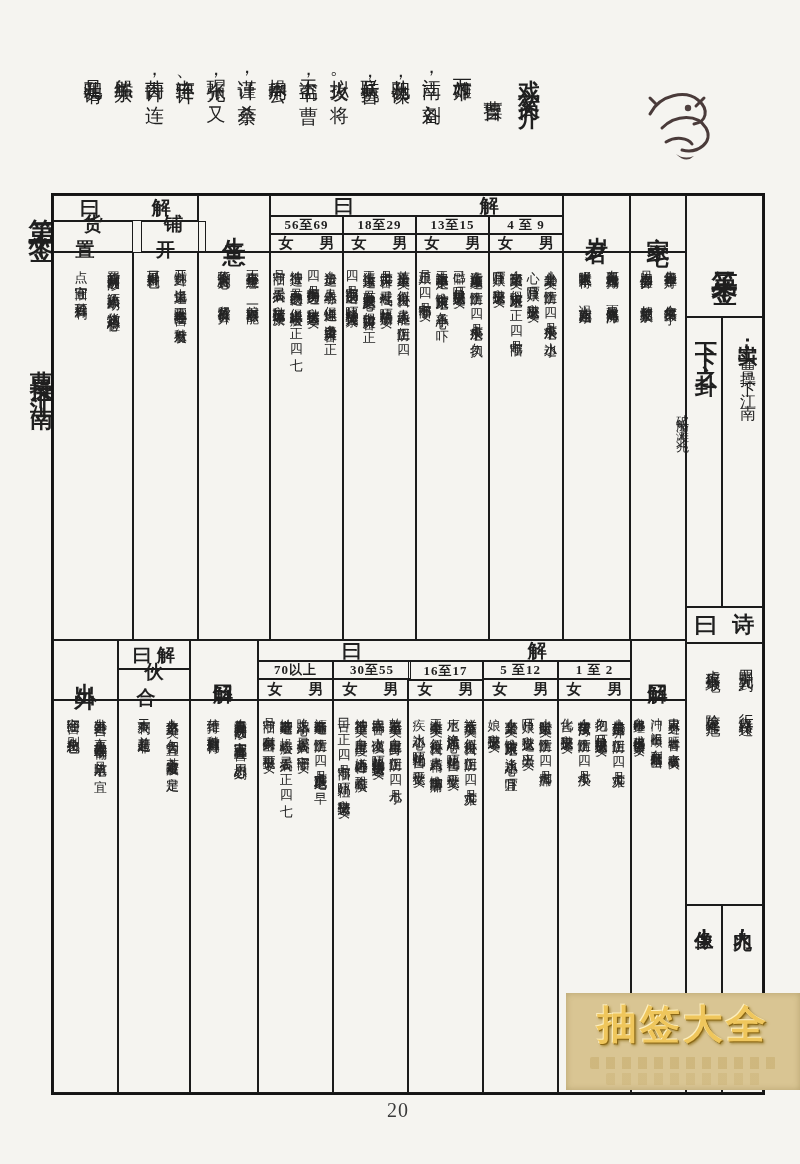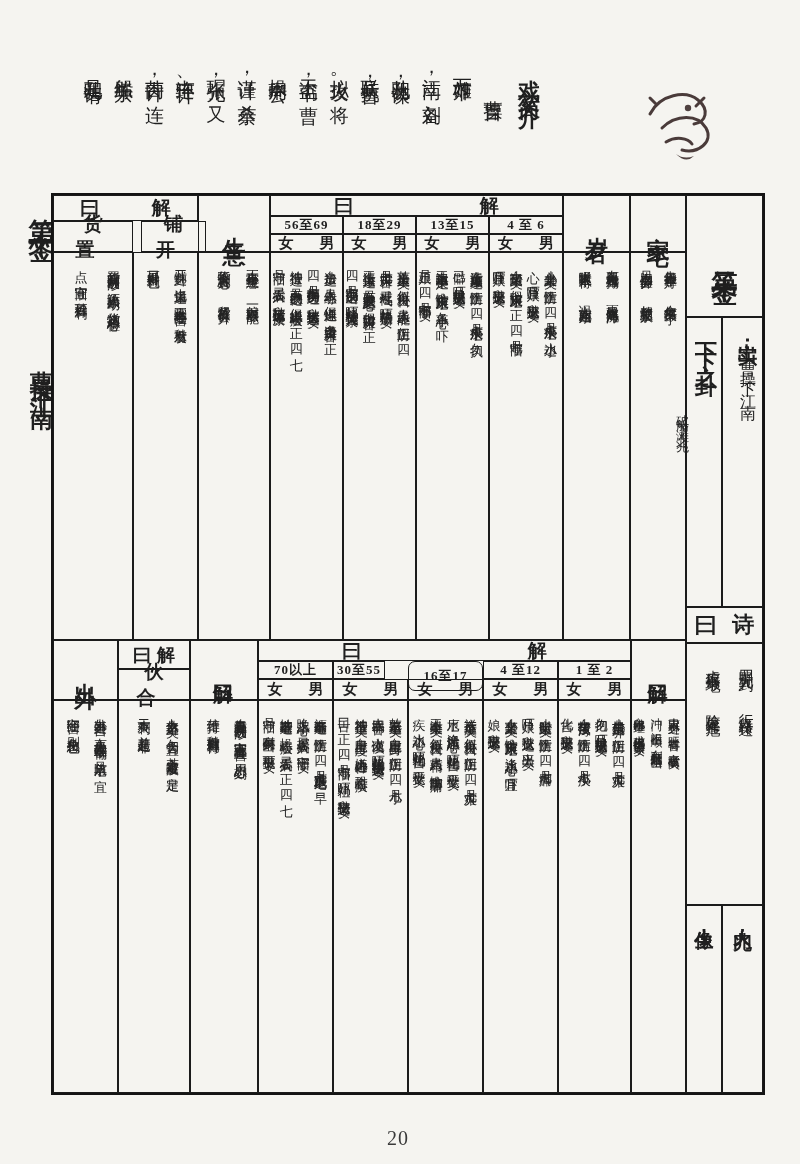--- a/index.html
+++ b/index.html
@@ -35,21 +35,21 @@
   .vx2{font-size:13px;letter-spacing:5px;padding-top:86px;}
   .src1{font-size:20px;font-weight:600;}
   .src2{font-size:16px;letter-spacing:11px;}
   .poemhdr{display:flex;justify-content:space-around;align-items:center;font-size:22px;font-weight:700;}
   .poem-t{font-size:15px;letter-spacing:2px;line-height:2.2;padding-top:14px;}
   .nz{font-size:19px;font-weight:600;letter-spacing:2px;padding-top:8px;}
   .wm{background:#d9c593;box-shadow:0 0 6px rgba(120,100,50,.35) inset;}
   .wm-text{font-size:40px;font-weight:700;color:#efc65c;letter-spacing:3px;
            text-shadow:-1px -1px 0 #fdeebc, 1px 1px 0 #8a6716, 2px 2px 3px #9a7d2c;}
   .wm-sub{height:12px;background:repeating-linear-gradient(90deg,rgba(176,142,62,.45) 0 9px,rgba(0,0,0,0) 9px 16px);opacity:.55;border-radius:2px;}
-  .pnum{font-size:20px;color:#3a3a3a;text-align:center;letter-spacing:1px;margin-top:28px;}
+  .pnum{font-size:20px;color:#3a3a3a;text-align:center;letter-spacing:1px;}
 </style>
 </head>
 <body>
 
 <div class="page">
 
   <div class="abs v intro-t" style="left:514px;top:62px;height:135px;">戏文简介</div>
   <div class="abs v pre intro-x" style="left:62px;top:64px;width:446px;height:132px;">　曹操百
 万雄师下
 江南，刘备
@@ -100,21 +100,21 @@
       <span class="v vlab">生意</span>
     </div>
 
   <div class="abs cell spanhdr" style="left:270px;top:195px;width:293px;height:21px;">
     <span>曰</span>
     <span>解</span>
   </div>
   <div class="abs cell range" style="left:270px;top:216px;width:73px;height:18px;">56至69</div>
   <div class="abs cell range" style="left:343px;top:216px;width:73px;height:18px;">18至29</div>
   <div class="abs cell range" style="left:416px;top:216px;width:73px;height:18px;">13至15</div>
-  <div class="abs cell range" style="left:489px;top:216px;width:74px;height:18px;">4 至 6</div>
+  <div class="abs cell range" style="left:489px;top:216px;width:74px;height:18px;">4 至 9</div>
   <div class="abs cell gcell" style="left:270px;top:234px;width:73px;height:18px;">
       <span>女男</span>
     </div>
   <div class="abs cell gcell" style="left:343px;top:234px;width:73px;height:18px;">
       <span>女男</span>
     </div>
   <div class="abs cell gcell" style="left:416px;top:234px;width:73px;height:18px;">
       <span>女男</span>
     </div>
   <div class="abs cell gcell" style="left:489px;top:234px;width:74px;height:18px;">
@@ -187,23 +187,23 @@
     </div>
   <div class="abs cell hc" style="left:190px;top:640px;width:68px;height:60px;">
       <span class="v vlab-s">解曰</span>
     </div>
 
   <div class="abs cell spanhdr" style="left:258px;top:640px;width:373px;height:21px;">
     <span>曰</span>
     <span>解</span>
   </div>
   <div class="abs cell range" style="left:258px;top:661px;width:75px;height:18px;">70以上</div>
-  <div class="abs cell range" style="left:333px;top:661px;width:52px;height:18px;">30至55</div>
-  <div class="abs cell range" style="left:408px;top:661px;width:75px;height:30px;border-radius:7px;">16至17</div>
-  <div class="abs cell range" style="left:483px;top:661px;width:75px;height:18px;">4 至12</div>
+  <div class="abs cell range" style="left:333px;top:661px;width:78px;height:18px;">30至55</div>
+  <div class="abs cell range" style="left:408px;top:661px;width:75px;height:20px;">16至17</div>
+  <div class="abs cell range" style="left:483px;top:661px;width:75px;height:18px;">5 至12</div>
   <div class="abs cell range" style="left:558px;top:661px;width:73px;height:18px;">1 至 2</div>
   <div class="abs cell gcell" style="left:258px;top:679px;width:75px;height:21px;">
       <span>女男</span>
     </div>
   <div class="abs cell gcell" style="left:333px;top:679px;width:75px;height:21px;">
       <span>女男</span>
     </div>
   <div class="abs cell gcell" style="left:408px;top:679px;width:75px;height:21px;">
       <span>女男</span>
     </div>
@@ -240,16 +240,23 @@
 小女之卦未美　惟防灾难水厄　逢水边小心　宜吓月
 娘　交秋返运平安</div>
   <div class="abs cell v pre body-t lh-a" style="left:558px;top:700px;width:73px;height:393px;">小儿根苗虽足养　但防正　四　七月灾难
 勿抱　吓月娘交秋返运平安
 小女根苗浅薄　惟防正　四　七月小疾
 化吉　交秋返运平安</div>
   <div class="abs cell v pre body-t lh-e" style="left:631px;top:700px;width:55px;height:393px;">吉宅人口之卦　旺者得喜　衰者破防失
 冲门　祖山不顺　有利应把灶君祖山
 向佛祖奉经　求佛祖保佑合家平安</div>
 
+  <div class="abs wm" style="left:566px;top:993px;width:234px;height:97px;z-index:5;">
+    <div class="hc" style="height:62px;">
+      <span class="wm-text">抽签大全</span>
+    </div>
+    <div class="wm-sub" style="margin:2px 24px 0 24px;"></div>
+    <div class="wm-sub" style="margin:4px 40px 0 40px;opacity:.35;"></div>
+  </div>
 
   <div class="abs pnum" style="left:368px;top:1099px;width:60px;">20</div>
 
 </div>
 
 </body></html>

